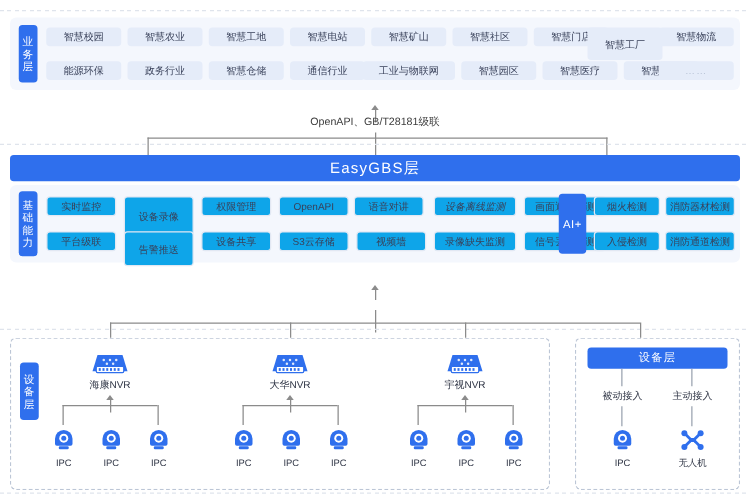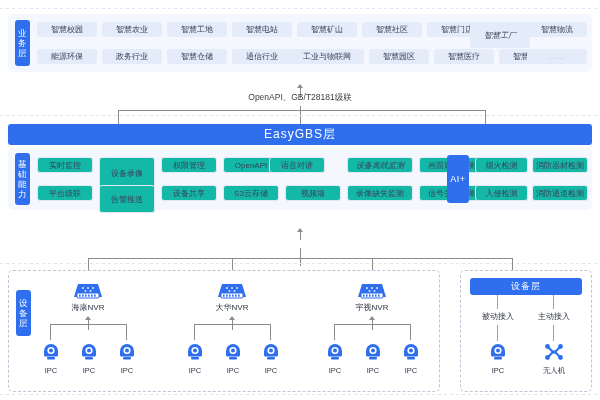--- a/index.html
+++ b/index.html
@@ -46,21 +46,21 @@
     border-radius: 3px;
     color: #39415a;
     font-size: 8px;
     display: flex;
     align-items: center;
     justify-content: center;
     white-space: nowrap;
   }
   .tile.muted { color: #b8c3d6; letter-spacing: 1px; }
   .tile.white {
-    background: #14b8a6;
+    background: #0ea5e9;
     border: 1px solid #e2e8f3;
     color: #39415a;
   }
 
   
   .bluebar {
     position: absolute;
     background: #2f6fed;
     border-radius: 3px;
     color: #ffffff;
@@ -132,21 +132,21 @@
     <span>层</span>
   </div>
 
   <div class="tile" style="left:37px;  top:22px; width:60px; height:15px;">智慧校园</div>
   <div class="tile" style="left:102px; top:22px; width:60px; height:15px;">智慧农业</div>
   <div class="tile" style="left:167px; top:22px; width:60px; height:15px;">智慧工地</div>
   <div class="tile" style="left:232px; top:22px; width:60px; height:15px;">智慧电站</div>
   <div class="tile" style="left:297px; top:22px; width:60px; height:15px;">智慧矿山</div>
   <div class="tile" style="left:362px; top:22px; width:60px; height:15px;">智慧社区</div>
   <div class="tile" style="left:427px; top:22px; width:60px; height:15px;">智慧门店</div>
-  <div class="tile" style="left:470px; top:22px; width:60px; height:26px;font-style:italic;">智慧工厂</div>
+  <div class="tile" style="left:470px; top:22px; width:60px; height:26px;">智慧工厂</div>
   <div class="tile" style="left:527px; top:22px; width:60px; height:15px;">智慧物流</div>
 
   <div class="tile" style="left:37px;  top:49px; width:60px; height:15px;">能源环保</div>
   <div class="tile" style="left:102px; top:49px; width:60px; height:15px;">政务行业</div>
   <div class="tile" style="left:167px; top:49px; width:60px; height:15px;">智慧仓储</div>
   <div class="tile" style="left:232px; top:49px; width:60px; height:15px;">通信行业</div>
   <div class="tile" style="left:290px; top:49px; width:74px; height:15px;">工业与物联网</div>
   <div class="tile" style="left:369px; top:49px; width:60px; height:15px;">智慧园区</div>
   <div class="tile" style="left:434px; top:49px; width:60px; height:15px;">智慧医疗</div>
   <div class="tile" style="left:499px; top:49px; width:60px; height:15px;">智慧酒店</div>
@@ -172,21 +172,21 @@
     <span>基</span>
     <span>础</span>
     <span>能</span>
     <span>力</span>
   </div>
 
   <div class="tile white" style="left:37px;  top:157px; width:56px; height:16px;">实时监控</div>
   <div class="tile white" style="left:99px;  top:157px; width:56px; height:32px;">设备录像</div>
   <div class="tile white" style="left:161px; top:157px; width:56px; height:16px;">权限管理</div>
   <div class="tile white" style="left:223px; top:157px; width:56px; height:16px;">OpenAPI</div>
-  <div class="tile white" style="left:269px; top:157px; width:56px; height:16px;">语音对讲</div>
+  <div class="tile white" style="left:283px; top:157px; width:56px; height:16px;">语音对讲</div>
   <div class="tile white" style="left:347px; top:157px; width:66px; height:16px;font-style:italic;">设备离线监测</div>
   <div class="tile white" style="left:419px; top:157px; width:66px; height:16px;">画面遮挡监测</div>
 
   <div class="tile white" style="left:37px;  top:185px; width:56px; height:16px;">平台级联</div>
   <div class="tile white" style="left:99px;  top:185px; width:56px; height:28px;">告警推送</div>
   <div class="tile white" style="left:161px; top:185px; width:56px; height:16px;">设备共享</div>
   <div class="tile white" style="left:223px; top:185px; width:56px; height:16px;">S3云存储</div>
   <div class="tile white" style="left:285px; top:185px; width:56px; height:16px;">视频墙</div>
   <div class="tile white" style="left:347px; top:185px; width:66px; height:16px;">录像缺失监测</div>
   <div class="tile white" style="left:419px; top:185px; width:66px; height:16px;">信号丢失监测</div>

